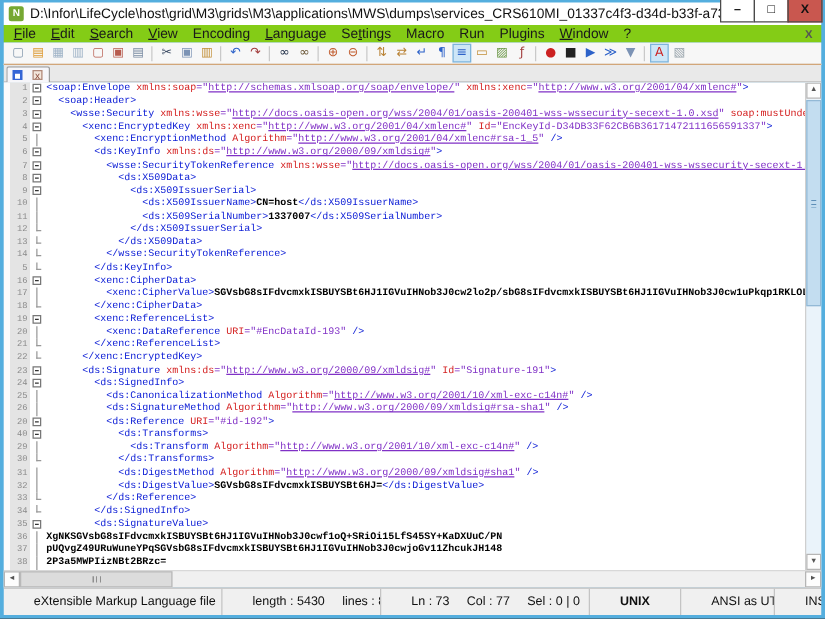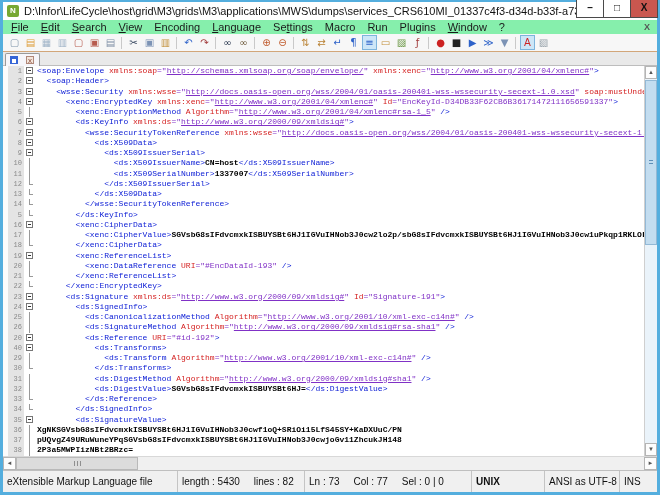--- a/index.html
+++ b/index.html
@@ -5,21 +5,21 @@
   html,body{margin:0;padding:0;background:#2a2a2a;}
   .win{position:relative;width:660px;height:495px;background:#54AEDE;font-family:"Liberation Sans",sans-serif;overflow:hidden;}
   
   .titlebar{position:absolute;left:3px;right:3px;top:2px;height:18px;background:#FFFFFF;display:flex;align-items:center;}
   .appicon{width:12px;height:12px;margin:0 5px 0 4px;background:#76A832;border-radius:2px;color:#fff;font-size:8px;font-weight:bold;text-align:center;line-height:12px;flex:0 0 auto;}
   .title{font-size:11px;color:#111;white-space:nowrap;overflow:hidden;flex:1 1 auto;padding-right:84px;}
   .wcontrols{position:absolute;right:2px;top:-1px;display:flex;}
   .wbtn{width:26px;height:17px;border:1px solid #4a4a4a;background:#fff;font-size:10px;font-weight:bold;color:#111;text-align:center;line-height:15px;margin-left:-1px;}
   .wbtn.close{background:#C9574F;}
   
-  .menubar{position:absolute;left:3px;right:3px;top:20px;height:14px;background:#86efac;display:flex;align-items:center;font-size:11px;color:#1a1a1a;}
+  .menubar{position:absolute;left:3px;right:3px;top:20px;height:14px;background:#84cc16;display:flex;align-items:center;font-size:11px;color:#1a1a1a;}
   .menu-items{display:flex;align-items:center;padding-left:2px;}
   .menu-item{padding:0 6px;white-space:nowrap;}
   .menu-item u{text-decoration:underline;}
   .menu-x{margin-left:auto;padding:0 7px;font-size:9px;color:#555;font-weight:bold;}
   
   .toolbar{position:absolute;left:3px;right:3px;top:34px;height:17px;background:#F7F7F7;border-bottom:1px solid #E2E2E2;display:flex;align-items:center;padding-left:3px;}
   .tbtn{width:15px;height:15px;display:flex;align-items:center;justify-content:center;border:1px solid transparent;background:transparent;padding:0;margin:0 0 0 1px;box-sizing:border-box;}
   .tbtn.pressed{background:#CDE6F7;border-color:#7EB4DC;}
   .ticon{font-size:10px;line-height:13px;font-family:"DejaVu Sans",sans-serif;}
   .tsep{width:1px;height:12px;background:#C9C9C9;margin:0 3px;flex:0 0 auto;}
@@ -56,21 +56,21 @@
   .vthumb{position:absolute;left:0;top:14px;width:12px;height:165px;background:#C3DDF0;border:1px solid #93B9D6;box-sizing:border-box;}
   .vgrip{position:absolute;left:3px;right:3px;top:50%;height:6px;margin-top:-3px;background:repeating-linear-gradient(#5E8FB8 0 1px,transparent 1px 3px);}
   .hscroll{position:absolute;left:3px;right:3px;top:456px;height:14px;background:#F0F0F0;border-top:1px solid #D8D8D8;box-sizing:border-box;}
   .harrow{position:absolute;top:0;width:13px;height:13px;background:#FDFDFD;border:1px solid #B5B5B5;box-sizing:border-box;font-size:6px;color:#555;text-align:center;line-height:11px;}
   .harrow.left{left:0;}
   .harrow.right{right:0;}
   .hthumb{position:absolute;left:13px;top:0;width:122px;height:13px;background:#DCDCDC;border:1px solid #B9B9B9;box-sizing:border-box;}
   .hgrip{position:absolute;top:3px;bottom:3px;left:50%;width:7px;margin-left:-3px;background:repeating-linear-gradient(90deg,#8F8F8F 0 1px,transparent 1px 3px);}
   
   .statusbar{position:absolute;left:3px;right:3px;top:470px;height:22px;background:#F0F0F0;border-top:1px solid #BFBFBF;display:flex;align-items:stretch;font-size:10px;color:#111;box-sizing:border-box;}
-  .sseg{display:flex;align-items:center;padding-left:4px;border-right:1px solid #C4C4C4;white-space:pre;overflow:hidden;box-sizing:border-box;}
+  .sseg{display:flex;align-items:center;padding-left:24px;border-right:1px solid #C4C4C4;white-space:pre;overflow:hidden;box-sizing:border-box;}
   .s1{width:175px;}.s2{width:127px;}.s3{width:167px;}.s4{width:73px;font-weight:bold;}.s5{width:75px;}.s6{flex:1;border-right:none;}
 </style>
 </head>
 <body>
 
 <div class="win">
 
   <div class="titlebar">
     <div class="appicon">N</div>
     <div class="title">D:\Infor\LifeCycle\host\grid\M3\grids\M3\applications\MWS\dumps\services_CRS610MI_01337c4f3-d34d-b33f-a73f...</div>

